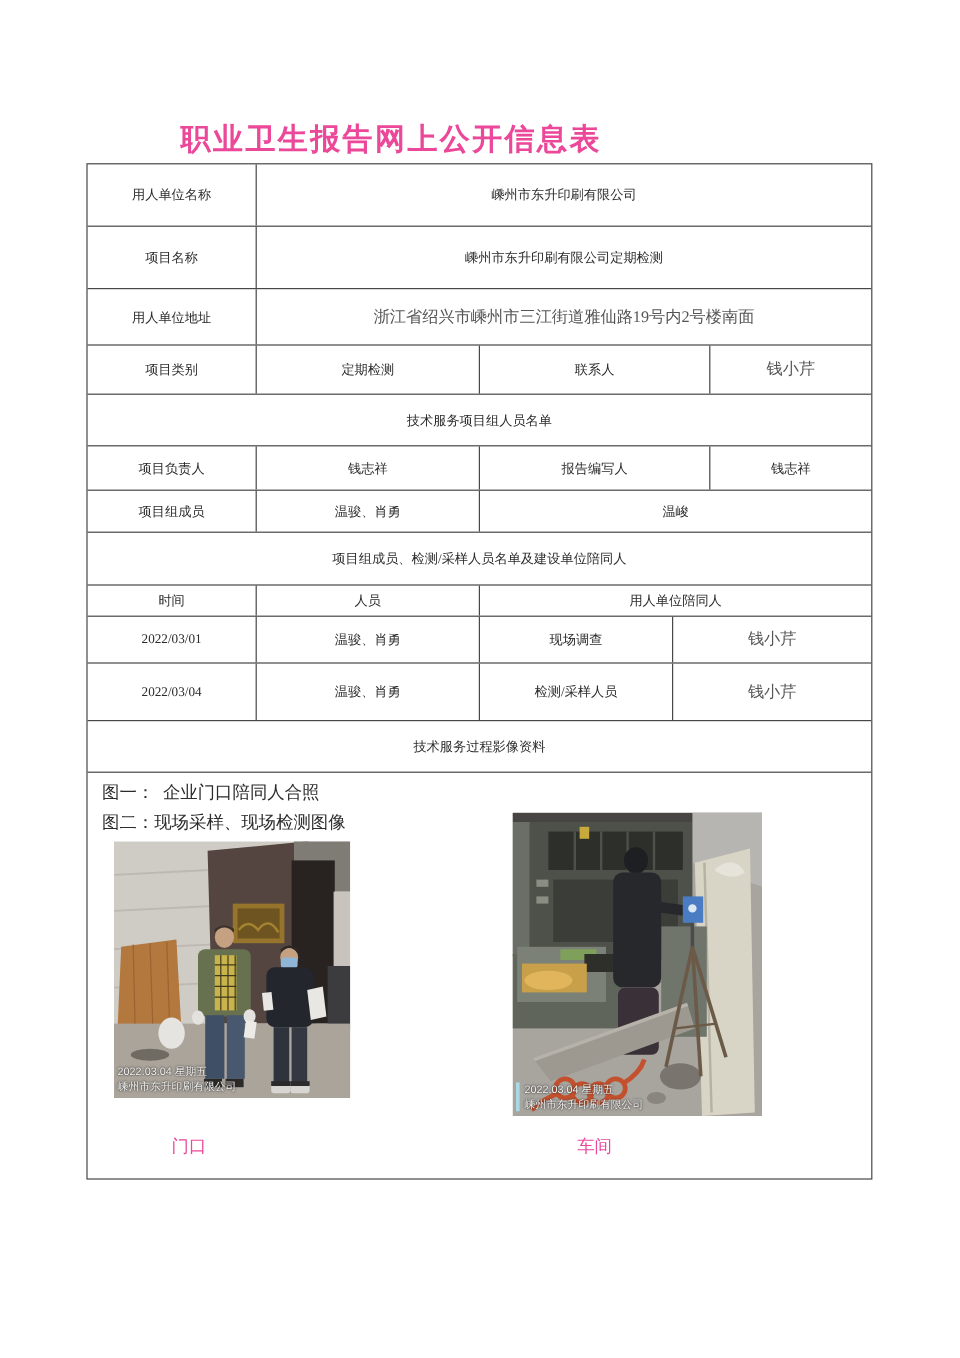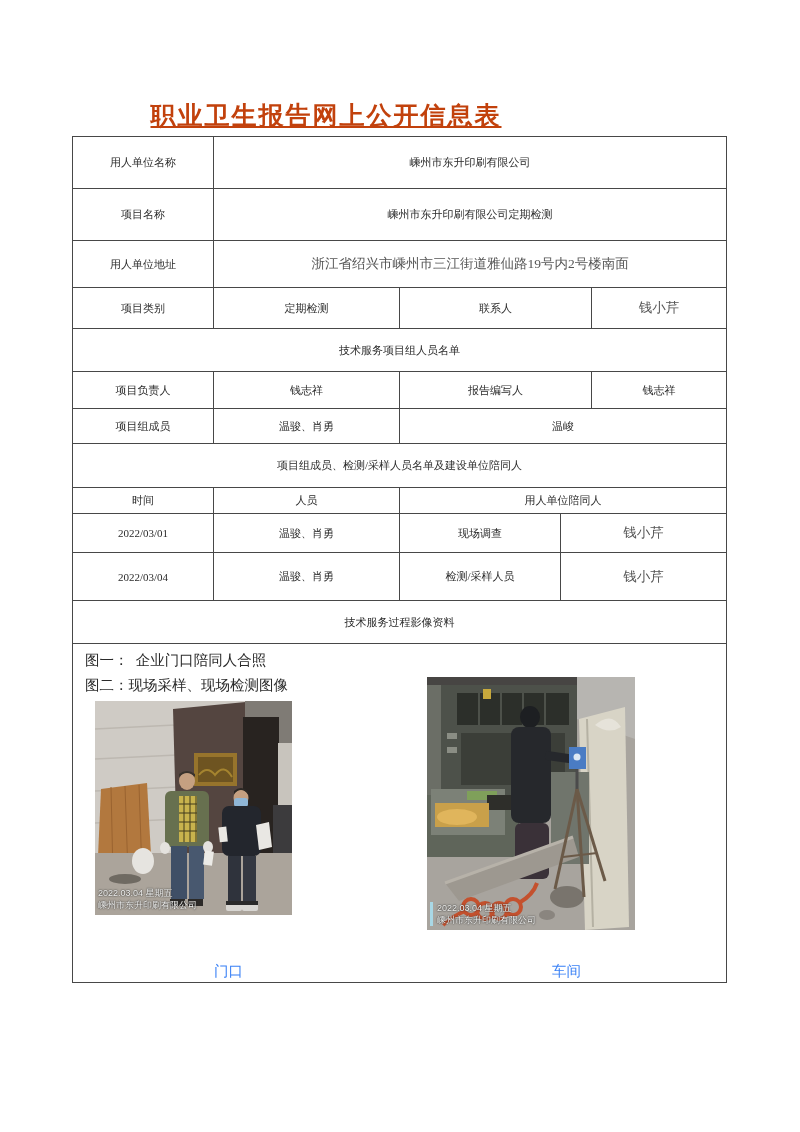--- a/index.html
+++ b/index.html
@@ -1,21 +1,21 @@
 <!DOCTYPE html>
 <html><head>
 <meta charset="utf-8">
 <style>
   * { margin:0; padding:0; box-sizing:border-box; }
   html,body { width:800px; height:1132px; background:#ffffff;
     font-family:"Liberation Serif","DejaVu Serif",serif; color:#222; }
   .page { position:relative; width:800px; height:1132px; background:#fff; overflow:hidden; }
 
   .doc-title { position:absolute; top:99px; left:0; width:652px; text-align:center;
-    font-size:25px; font-weight:bold; letter-spacing:2px; color:#c2410c;text-decoration:underline; }
+    font-size:25px; font-weight:bold; letter-spacing:2px; color:#ec4899; }
 
   .doc-table { position:absolute; left:72px; top:136px; width:655px; height:847px;
     border:1px solid #474747; }
 
   .t-row { display:flex; width:100%; border-bottom:1px solid #474747; }
   .t-row:last-child { border-bottom:none; }
   .cell { display:flex; align-items:center; justify-content:center; text-align:center;
     border-right:1px solid #474747; font-size:11px; color:#2b2b2b; padding:2px 6px; }
   .cell:last-child { border-right:none; }
 
@@ -36,22 +36,22 @@
   .photo { position:absolute; overflow:hidden; }
   .photo svg { display:block; width:100%; height:100%; }
   .photo1 { left:22px; top:57px; width:197px; height:214px; }
   .photo2 { left:354px; top:33px; width:208px; height:253px; }
 
   .watermark { position:absolute; left:3px; bottom:4px; color:#f4f4f2; font-size:9px;
     line-height:12px; font-family:"Liberation Sans","DejaVu Sans",sans-serif;
     text-shadow:0 0 2px rgba(40,40,40,.85), 0 0 1px rgba(40,40,40,.9); white-space:nowrap; }
   .watermark.barred { border-left:3px solid #a9d8e6; padding-left:4px; }
 
-  .photo-caption { position:absolute; top:318px; font-size:14.5px; color:#3b82f6;
-    width:100px; text-align:right; }
+  .photo-caption { position:absolute; top:302px; font-size:14.5px; color:#ec4899;
+    width:100px; text-align:left; }
   .cap1 { left:70px; } .cap2 { left:408px; }
 </style>
 </head>
 <body>
 
 <div class="page">
 
   <div class="doc-title">职业卫生报告网上公开信息表</div>
 
   <div class="doc-table">

